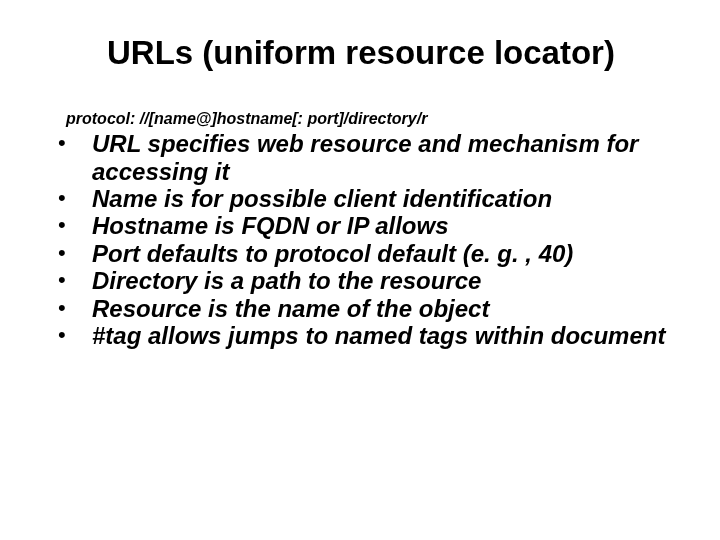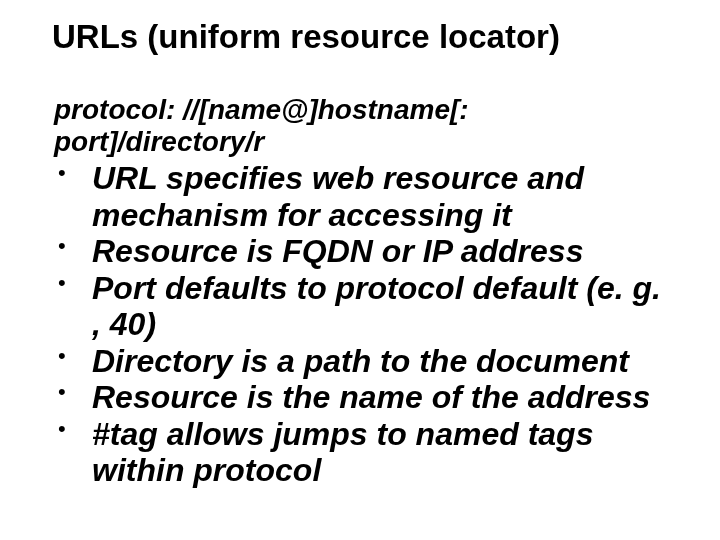--- a/index.html
+++ b/index.html
@@ -13,43 +13,44 @@
   }
   .slide {
     box-sizing: border-box;
     width: 720px;
     height: 540px;
     padding: 18px 50px 30px 52px;
   }
   .title {
     font-size: 33px;
     font-weight: bold;
-    margin: 0 0 38px 0;
+    text-align: center;
+    margin: 16px 0 38px 0;
     letter-spacing: 0px;
   }
   .syntax-block {
     font-style: italic;
     font-weight: bold;
-    font-size: 28px;
+    font-size: 16px;
     line-height: 1.15;
-    margin: 0 0 2px 0;
+    margin: 0 0 2px 12px;
     padding-left: 2px;
   }
   .syntax-line2 {
     padding-left: 72px;
   }
   ul.bullets {
     list-style: none;
     margin: 0;
     padding: 0 0 0 2px;
   }
   ul.bullets > li {
     position: relative;
     padding-left: 38px;
-    font-size: 32px;
+    font-size: 24px;
     font-weight: bold;
     font-style: italic;
     line-height: 1.14;
     margin: 0;
   }
   ul.bullets > li::before {
     content: "•";
     position: absolute;
     left: 4px;
     top: 0;
@@ -67,19 +68,20 @@
 
 <div class="slide">
   <h1 class="title">URLs (uniform resource locator)</h1>
 
   <div class="syntax-block">
     <div>protocol: //[name@]hostname[: port]/directory/r</div>
   </div>
 
   <ul class="bullets">
     <li>URL specifies web resource and mechanism for accessing it</li>
-    <li>Resource is FQDN or IP address</li>
+    <li>Name is for possible client identification</li>
+    <li>Hostname is FQDN or IP allows</li>
     <li>Port defaults to protocol default (e. g. , 40)</li>
-    <li>Directory is a path to the document</li>
-    <li>Resource is the name of the address</li>
-    <li>#tag allows jumps to named tags within protocol</li>
+    <li>Directory is a path to the resource</li>
+    <li>Resource is the name of the object</li>
+    <li>#tag allows jumps to named tags within document</li>
   </ul>
 </div>
 
 </body></html>

